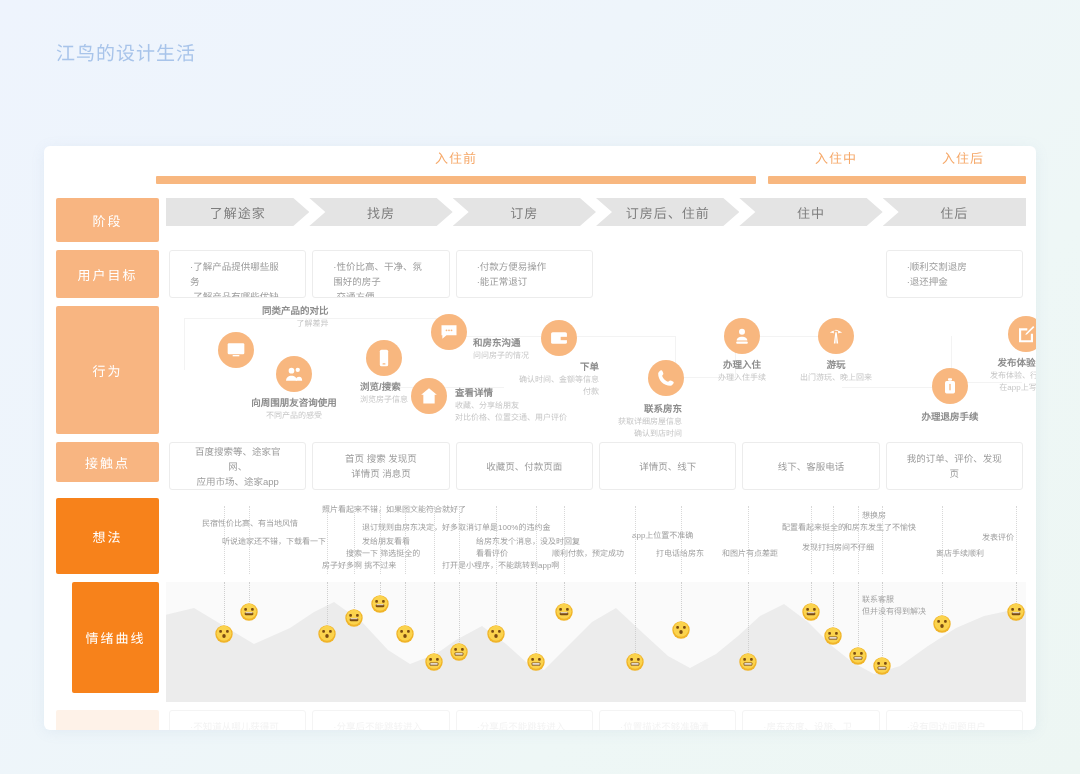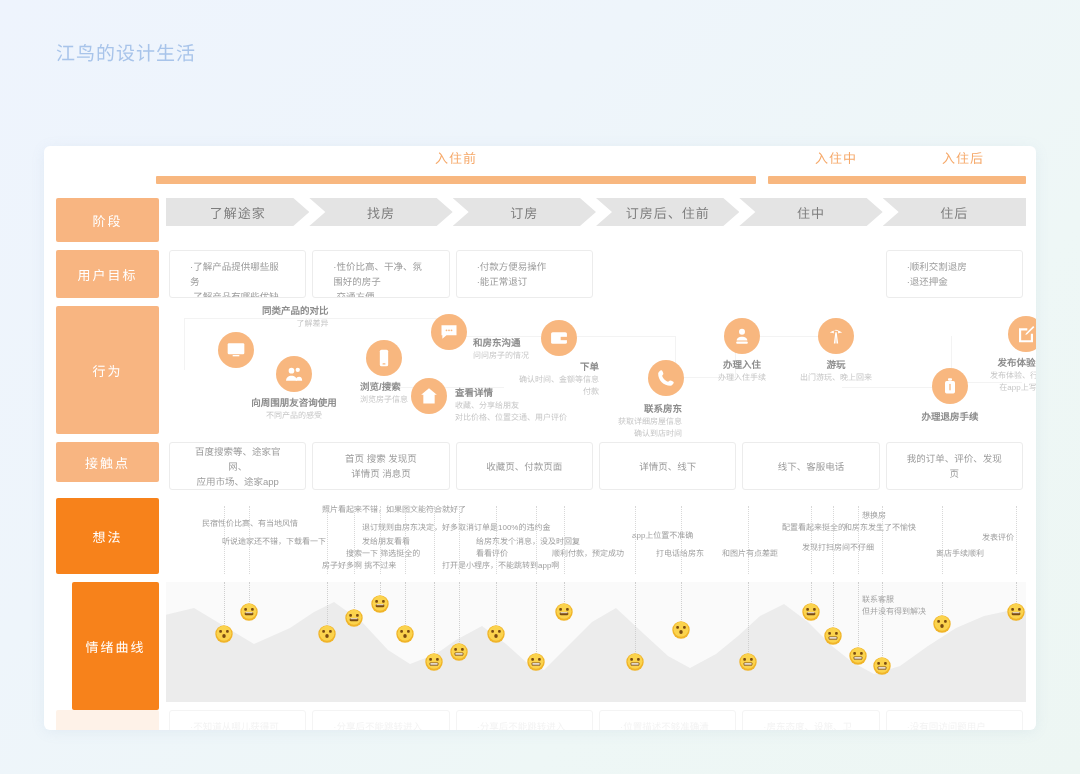--- a/index.html
+++ b/index.html
@@ -335,21 +335,21 @@
         <div class="tick" style="left: 469px; top: 8px; height: 68px;"></div>
         <div class="tick" style="left: 515px; top: 8px; height: 68px;"></div>
         <div class="tick" style="left: 582px; top: 8px; height: 68px;"></div>
         <div class="tick" style="left: 645px; top: 8px; height: 68px;"></div>
         <div class="tick" style="left: 667px; top: 8px; height: 68px;"></div>
         <div class="tick" style="left: 692px; top: 8px; height: 68px;"></div>
         <div class="tick" style="left: 716px; top: 8px; height: 68px;"></div>
         <div class="tick" style="left: 776px; top: 8px; height: 68px;"></div>
         <div class="tick" style="left: 850px; top: 8px; height: 68px;"></div>
       </div>
-      <div class="labelcol" style="top: 436px; height: 128px; padding-left: 16px;">
+      <div class="labelcol" style="top: 436px; height: 111px; padding-left: 16px;">
         <div class="rlabel dark">情绪曲线</div>
       </div>
       <div class="rowbody" style="top: 436px; height: 120px;">
         <div class="curvewrap">
           <svg viewBox="0 0 992 120" preserveAspectRatio="none" width="100%" height="100%" style="position: absolute; left: -122px; top: 0px; width: 992px;">
             <path d="M0,72 L26,64 L62,52 L108,36 L150,26 L180,44 L210,62 L246,46 L270,30 L290,20 L318,40 L344,68 L366,82 L392,72 L412,58 L438,44 L462,62 L482,80 L500,88 L524,64 L548,40 L572,26 L600,52 L624,74 L646,86 L672,72 L694,54 L716,34 L740,22 L764,40 L788,64 L808,80 L830,92 L856,84 L884,64 L912,46 L940,34 L968,28 L992,30 L992,120 L0,120 Z" fill="#ececec"></path>
           </svg>
         </div>
         <div class="droplead" style="left: 58px; top: 0px; height: 42px;"></div>
         <div class="emoji" style="left: 58px; top: 52px;"><svg viewBox="0 0 24 24" width="19" height="19">

